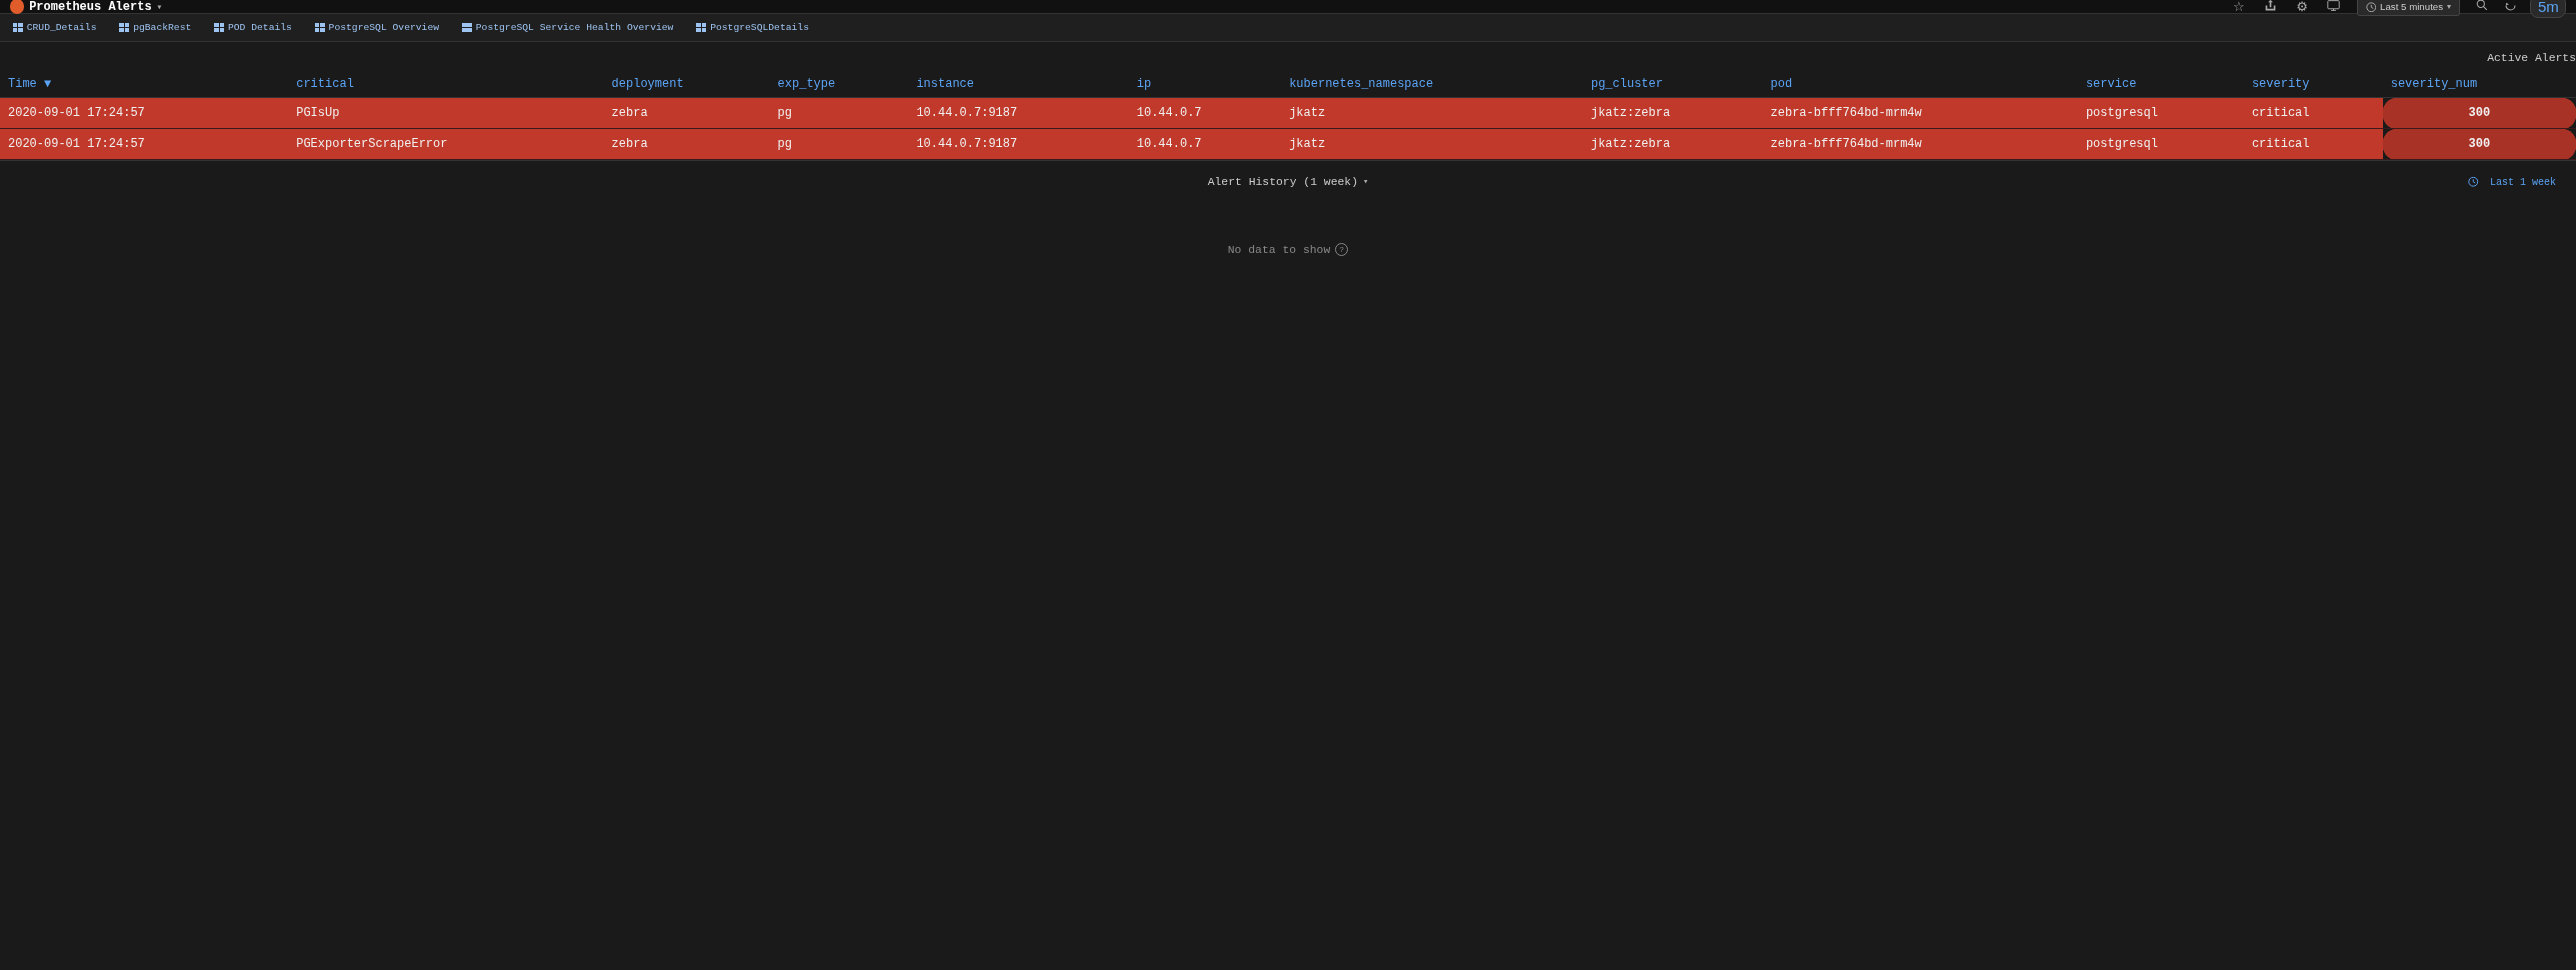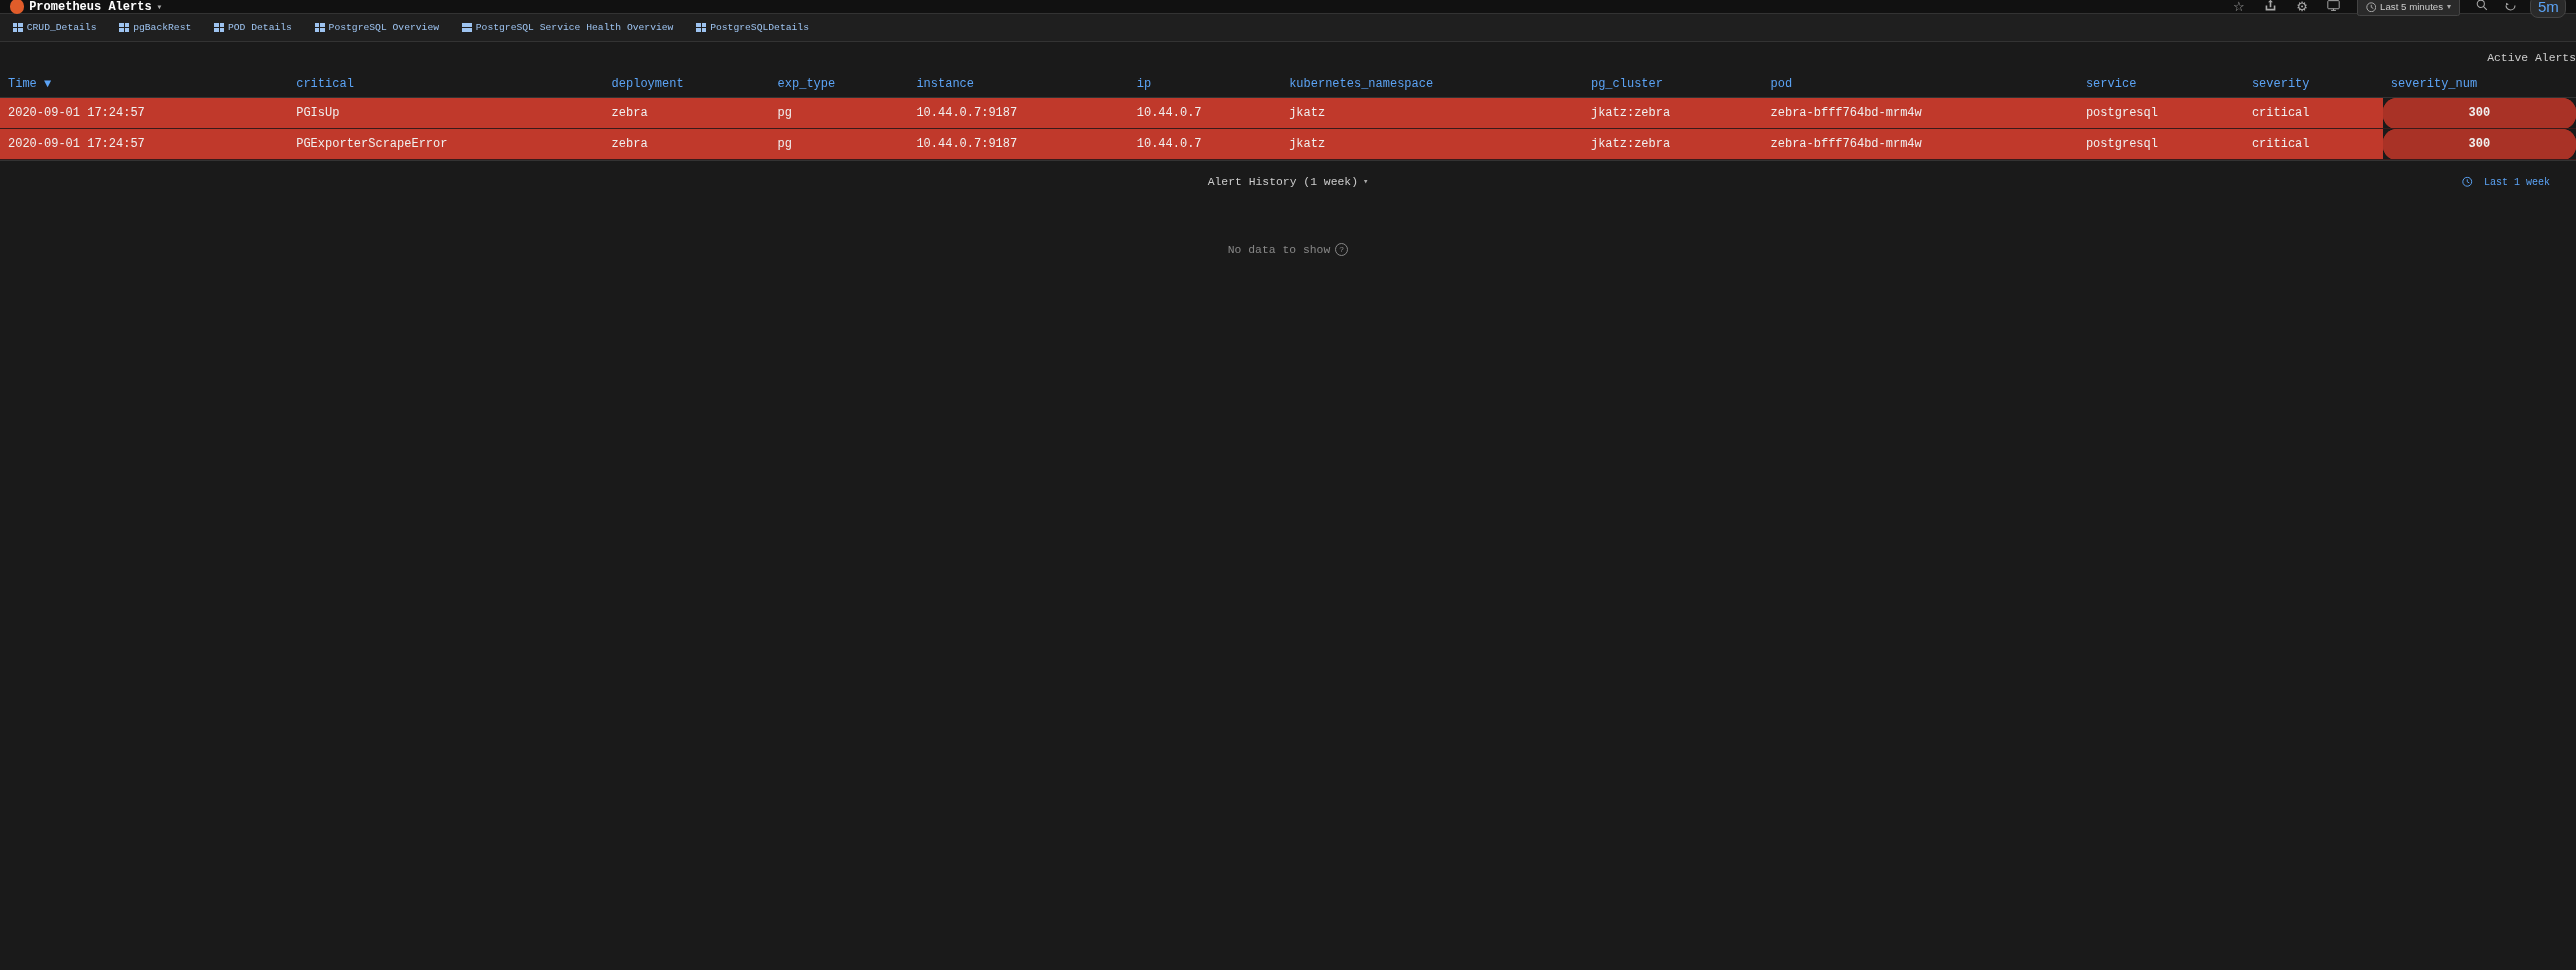--- a/index.html
+++ b/index.html
@@ -166,21 +166,21 @@
 
     
     .section-divider {
       border: none;
       border-top: 0.8px solid #333;
       margin: 0;
     }
 
     
     .history-section {
-      padding: 8px 10px;
+      padding: 8px 4px;
     }
     .history-header {
       text-align: center;
       padding: 6.5px 0;
       font-size: 11.4px;
       color: #cccccc;
       position: relative;
     }
     .history-header-title {
       display: inline-flex;

